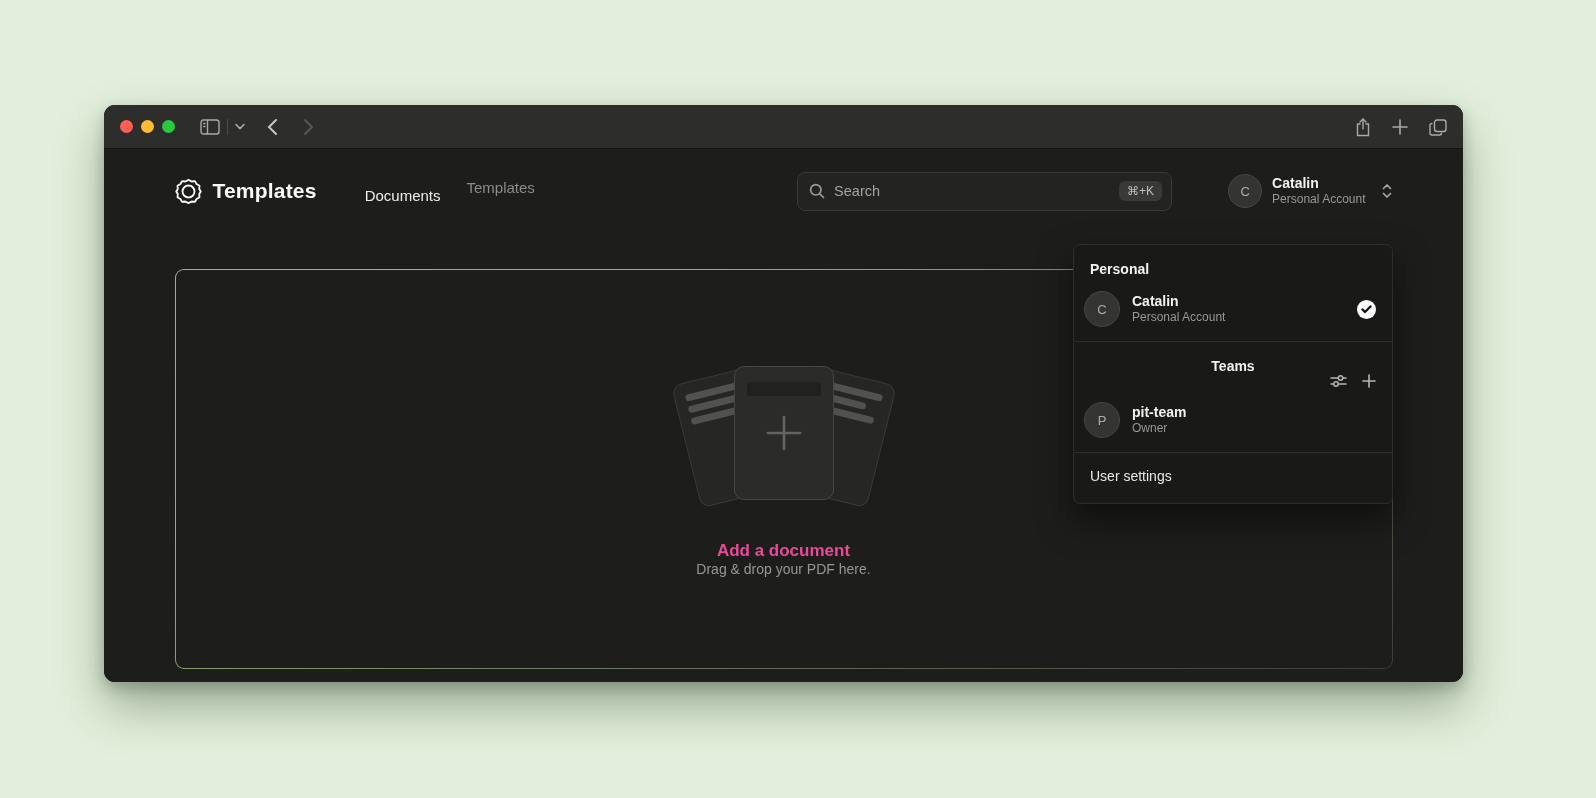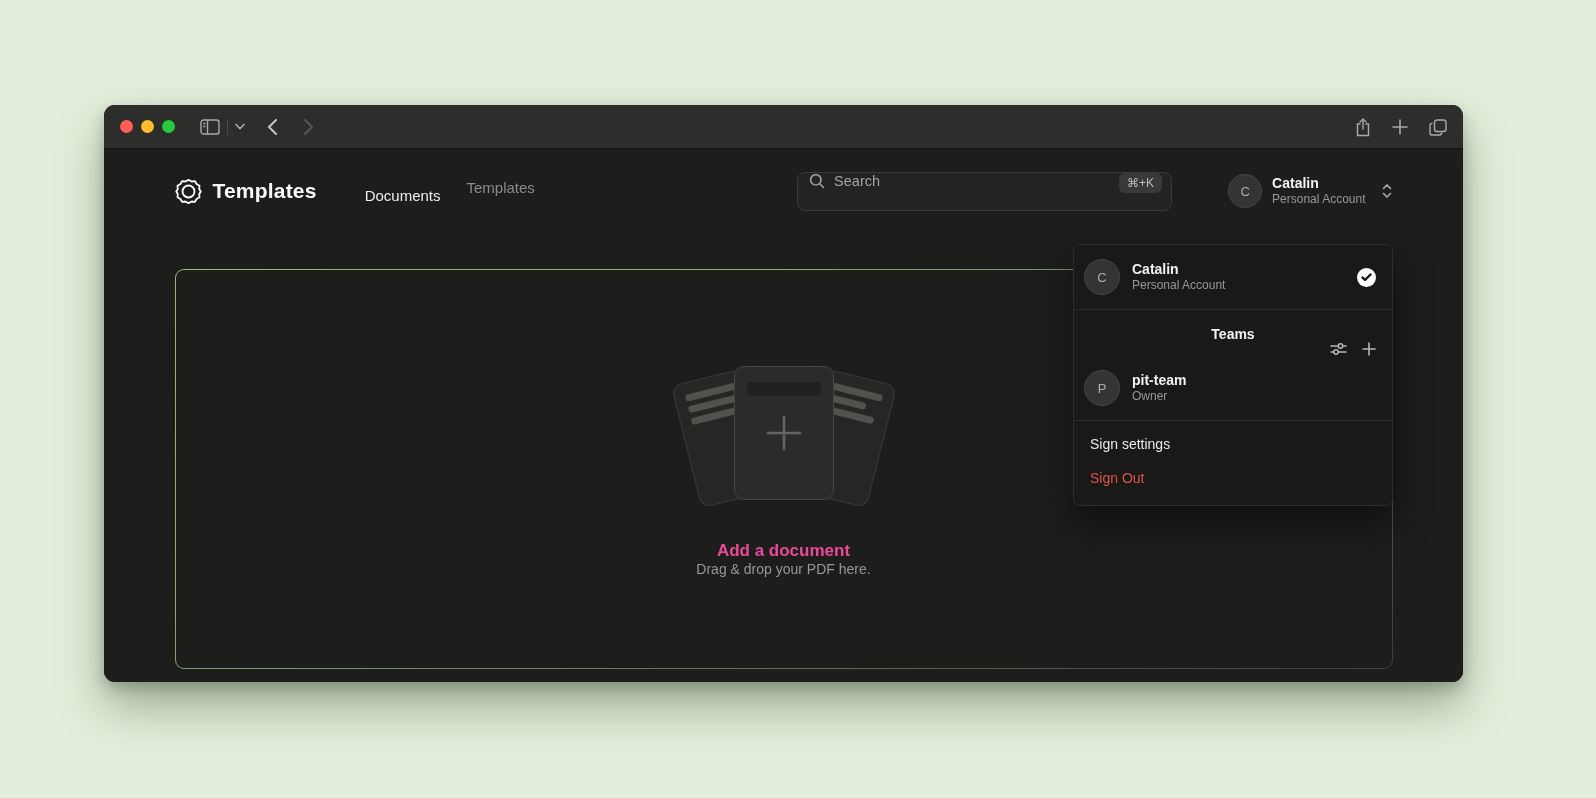--- a/index.html
+++ b/index.html
@@ -24,21 +24,21 @@
   .content{position:relative;height:532px;background:#1d1d1b;}
   .container{width:1218px;margin:0 auto;}
   .appheader{margin-top:22px;height:40px;display:flex;align-items:center;}
   .brand{display:flex;align-items:center;gap:11px;color:#fafafa;}
   .brand-name{font-size:21px;font-weight:700;letter-spacing:.2px;}
   .nav{display:flex;gap:26px;margin-left:48px;font-size:15px;font-weight:500;}
   .nav a{text-decoration:none;cursor:pointer;}
   .nav .active{color:#ededeb;margin-top:8px;}
   .nav .idle{color:#8b8b89;}
   .search{margin-left:auto;width:375px;height:39px;background:#232321;border:1px solid #3a3a38;border-radius:8px;
-          display:flex;align-items:flex-start;padding:0 9px 0 11px;gap:9px;}
+          display:flex;align-items:center;padding:0 9px 0 11px;gap:9px;}
   .search .ph{font-size:14.5px;color:#a3a3a1;}
   .kbd{margin-left:auto;background:#393937;border-radius:6px;padding:3px 8px;font-size:12px;color:#bfbfbd;}
   .account{margin-left:56px;display:flex;align-items:center;gap:10px;cursor:pointer;}
   .avatar{border-radius:50%;background:#343432;border:1px solid #464644;color:#acacaa;
           display:flex;align-items:center;justify-content:center;font-size:13px;}
   .av-34{width:34px;height:34px;}
   .av-36{width:36px;height:36px;}
   .acc-name{font-size:14px;font-weight:700;color:#f2f2f0;line-height:1.25;}
   .acc-sub{font-size:12px;color:#98 9896;color:#989896;line-height:1.25;}
   .selector{color:#a5a5a3;margin-left:5px;}
@@ -213,20 +213,21 @@
                 </div>
               </div>
             </div>
             <div class="dz-title">Add a document</div>
             <div class="dz-sub">Drag &amp; drop your PDF here.</div>
           </div>
         </div>
       </div>
 
       <div class="dropdown">
+        <div class="dd-label">Personal</div>
         <div class="dd-item">
           <span class="avatar av-36">C</span>
           <span>
             <div class="dd-name">Catalin</div>
             <div class="dd-sub">Personal Account</div>
           </span>
           <span class="check">
             <svg width="11" height="9" viewBox="0 0 11 9" fill="none" stroke="#111111" stroke-width="2.4" stroke-linecap="round" stroke-linejoin="round">
                 <path d="M1.5 4.5 L4 7 L9.5 1.5"></path>
               </svg>
@@ -257,19 +258,18 @@
         <div class="dd-item">
           <span class="avatar av-36">P</span>
           <span>
             <div class="dd-name">pit-team</div>
             <div class="dd-sub">Owner</div>
           </span>
         </div>
 
         <div class="dd-sep"></div>
 
-        <div class="dd-link">Sign settings</div>
-        <div class="dd-link danger">Sign Out</div>
+        <div class="dd-link">User settings</div>
       </div>
 
     </div>
   </div>
 </div>
 
 </body></html>

